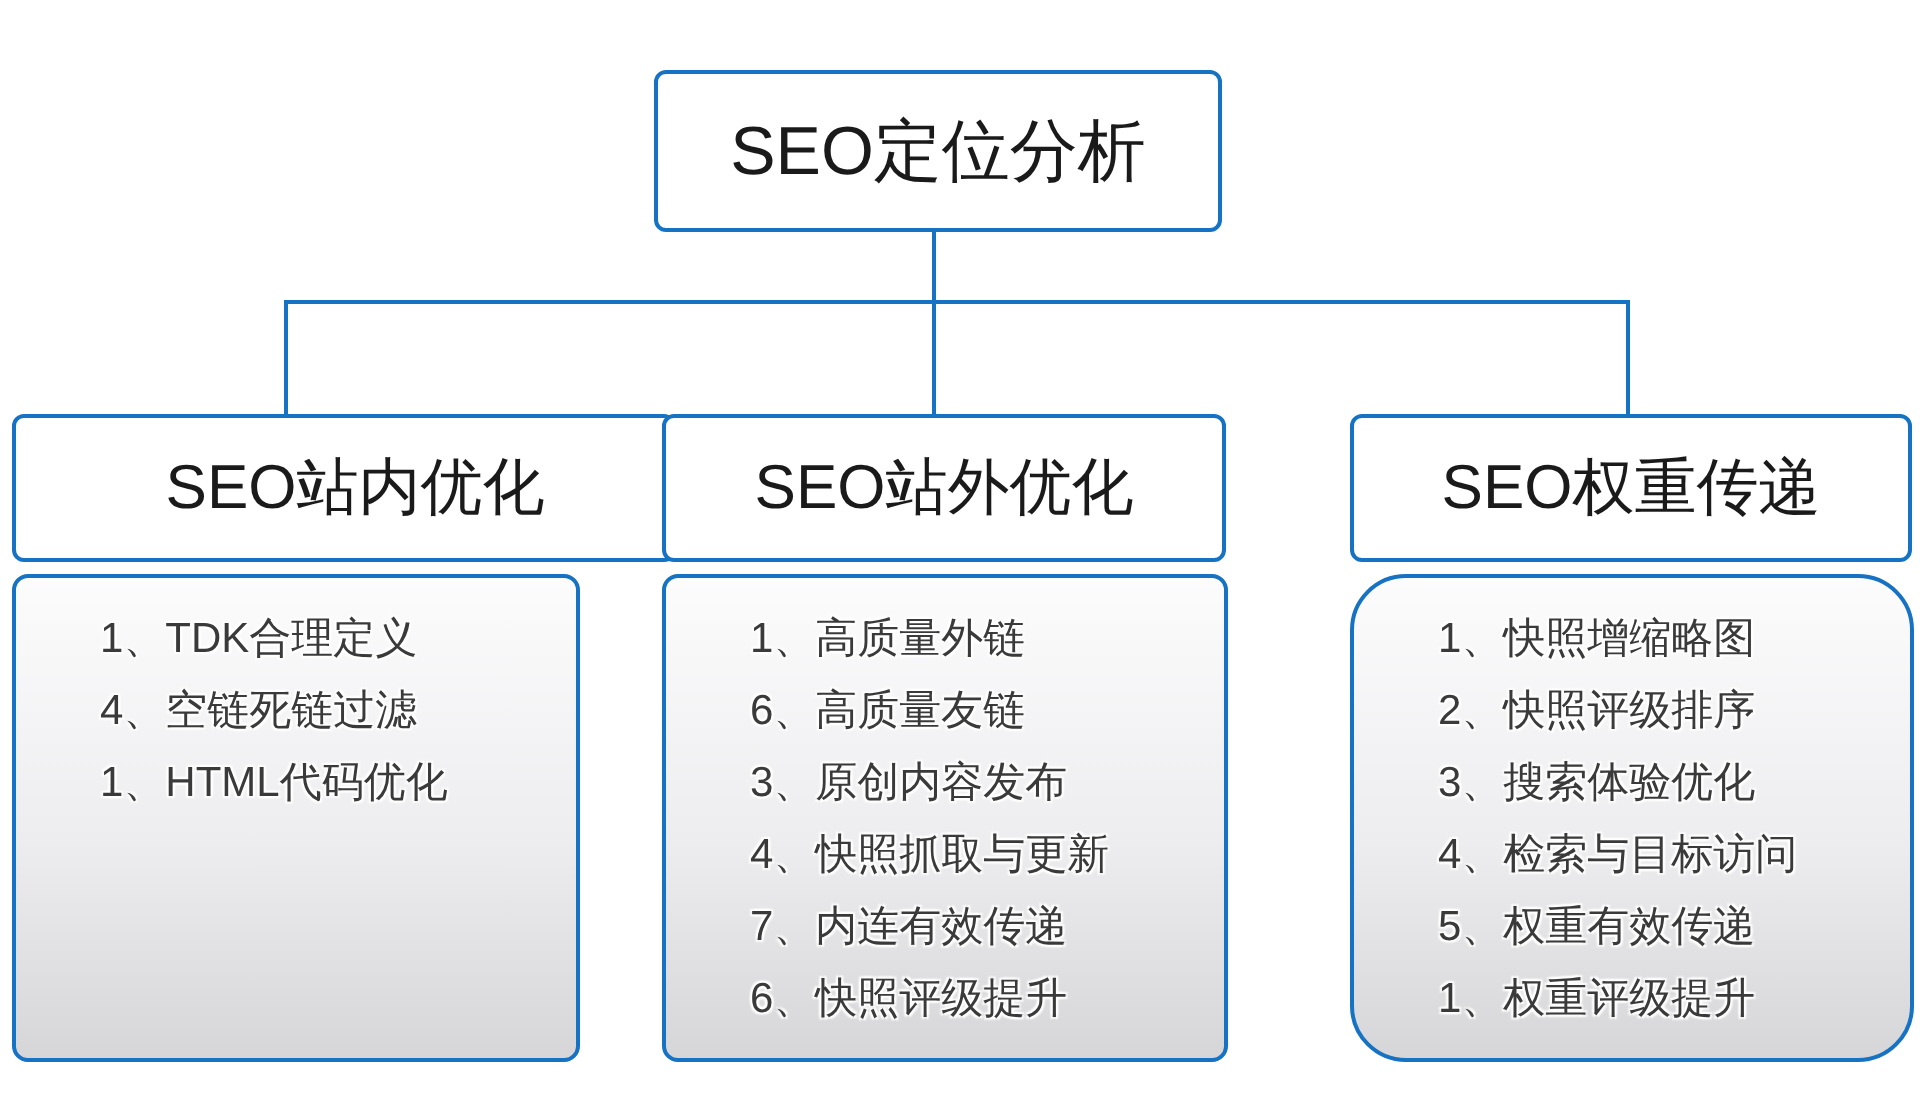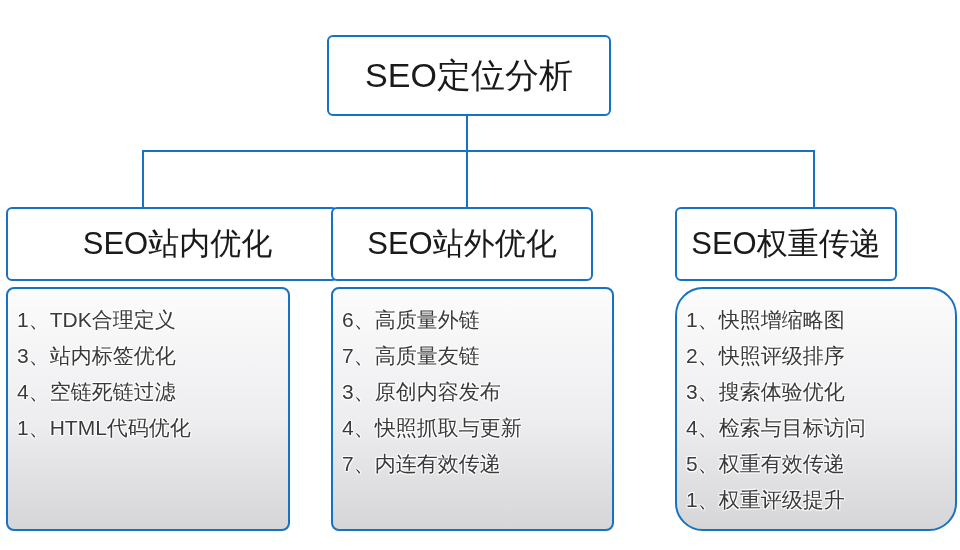--- a/index.html
+++ b/index.html
@@ -43,33 +43,33 @@
     left: 327px; top: 16px;
     width: 284px; height: 81px;
     font-size: 34px;
     margin-top: 19px;
   }
   .hdr {
     top: 207px; height: 74px;
     font-size: 31px;
   }
   .hdr0 { left: 6px;   width: 332px; padding-left: 11px; }
-  .hdr1 { left: 331px; width: 262px; }
-  .hdr2 { left: 675px; width: 222px; }
+  .hdr1 { left: 331px; width: 282px; }
+  .hdr2 { left: 675px; width: 281px; }
 
   
   .list {
     position: absolute;
     top: 287px;
     height: 244px;
     box-sizing: border-box;
     border: 2px solid #1672C3;
     border-radius: 8px;
     background: linear-gradient(180deg, #FCFCFD 0%, #EDEDEF 55%, #D6D6D8 100%);
-    padding: 13px 0 0 9px;
+    padding: 13px 0 0 42px;
   }
   .list0 { left: 6px;   width: 284px; }
   .list1 { left: 331px; width: 283px; }
   .list2 { left: 675px; width: 282px; border-radius: 28px; }
   .item {
     font-size: 21px;
     line-height: 36px;
     color: #3A3A3A;
     white-space: nowrap;
     text-shadow: 1px 1px 1px #ffffff, -1px -1px 1px #ffffff,
@@ -89,34 +89,34 @@
 
   <div class="box root">
     <span>SEO定位分析</span>
   </div>
 
   <div class="box hdr hdr0">
     <span>SEO站内优化</span>
   </div>
   <div class="list list0">
     <div class="item">1、TDK合理定义</div>
-    <div class="item">3、站内标签优化</div>
     <div class="item">4、空链死链过滤</div>
     <div class="item">1、HTML代码优化</div>
   </div>
 
   <div class="box hdr hdr1">
     <span>SEO站外优化</span>
   </div>
   <div class="list list1">
-    <div class="item">6、高质量外链</div>
-    <div class="item">7、高质量友链</div>
+    <div class="item">1、高质量外链</div>
+    <div class="item">6、高质量友链</div>
     <div class="item">3、原创内容发布</div>
     <div class="item">4、快照抓取与更新</div>
     <div class="item">7、内连有效传递</div>
+    <div class="item">6、快照评级提升</div>
   </div>
 
   <div class="box hdr hdr2">
     <span>SEO权重传递</span>
   </div>
   <div class="list list2">
     <div class="item">1、快照增缩略图</div>
     <div class="item">2、快照评级排序</div>
     <div class="item">3、搜索体验优化</div>
     <div class="item">4、检索与目标访问</div>

